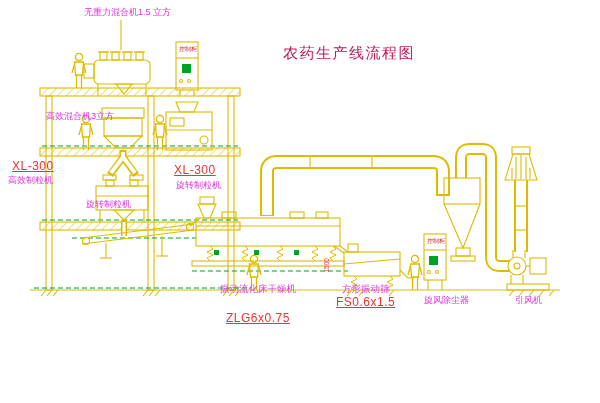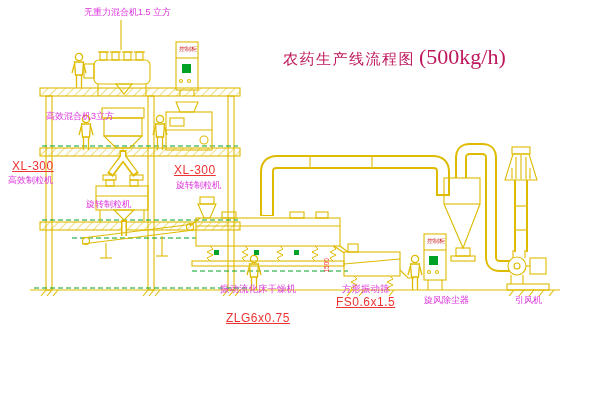--- a/index.html
+++ b/index.html
@@ -215,21 +215,20 @@
         <use href="#person" x="415" y="290"></use>
       </g>
 
     </g>
   </svg>
 
   <div class="lbl" style="left:84px;top:8px;">无重力混合机1.5 立方</div>
 
   <div class="title-row">
     <span class="title-main">农药生产线流程图</span>
-    <span class="title-cap">(500kg/h)</span>
   </div>
 
   <div class="lbl" style="left:46px;top:112px;">高效混合机3立方</div>
 
   <div class="model" style="left:12px;top:160px;">XL-300</div>
   <div class="lbl" style="left:8px;top:176px;">高效制粒机</div>
 
   <div class="model" style="left:174px;top:164px;">XL-300</div>
   <div class="lbl" style="left:176px;top:181px;">旋转制粒机</div>
 

